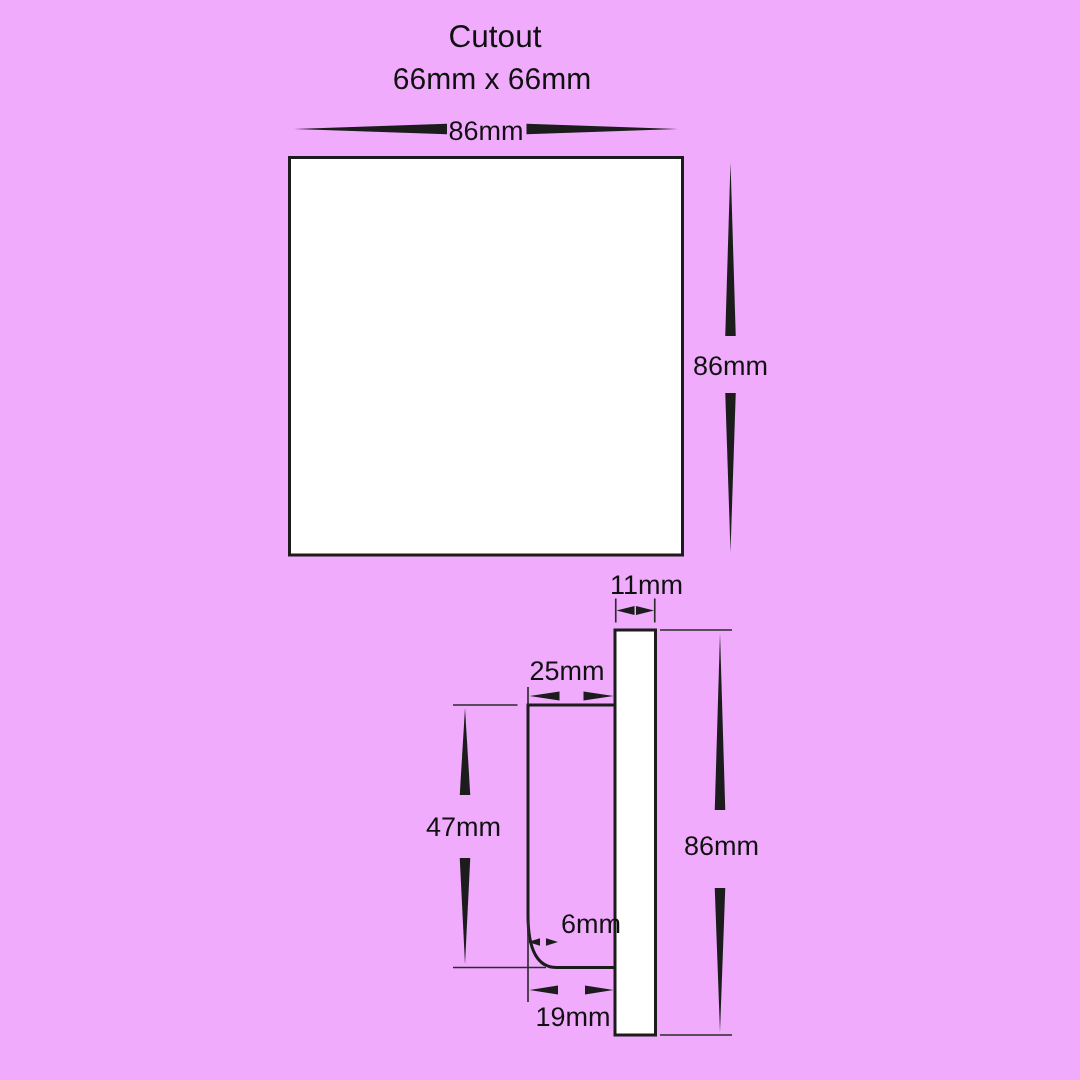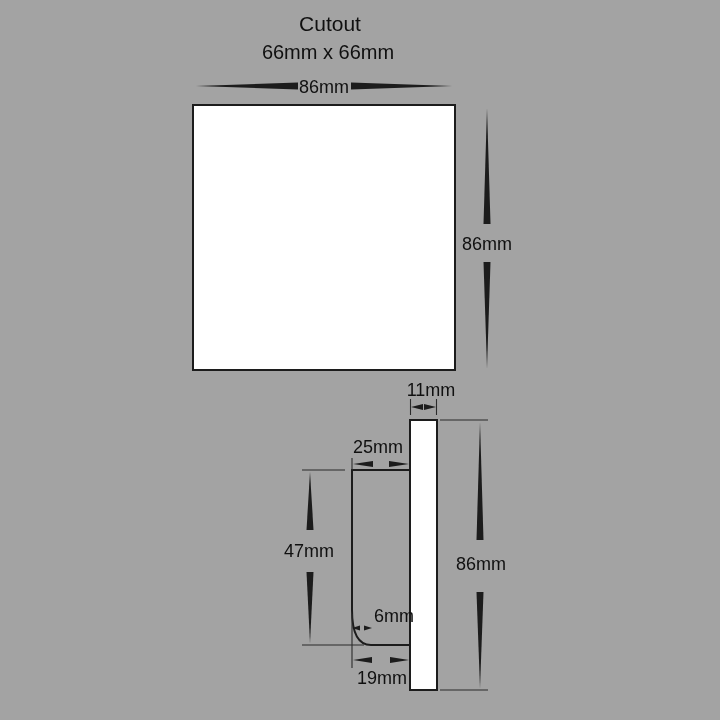--- a/index.html
+++ b/index.html
@@ -1,17 +1,17 @@
 <!DOCTYPE html>
 <html><head>
 <meta charset="utf-8">
 <style>
   html,body{margin:0;padding:0;background:#ffffff;}
   .stage{
-    position:relative;width:720px;height:720px;background:#a3a3a3;
+    position:relative;width:720px;height:720px;background:#f0abfc;
     font-family:"Liberation Sans","DejaVu Sans",sans-serif;
     overflow:hidden;
   }
   svg{display:block;}
   .outline{fill:#ffffff;stroke:#1c1c1c;stroke-width:2;}
   .body-outline{fill:none;stroke:#1c1c1c;stroke-width:2;}
   .arrow{fill:#1c1c1c;stroke:none;}
   .ext{stroke:#2b2b2b;stroke-width:1.1;fill:none;}
   .title{font-size:21px;fill:#101010;text-anchor:middle;}
   .subtitle{font-size:20px;fill:#101010;text-anchor:middle;}

